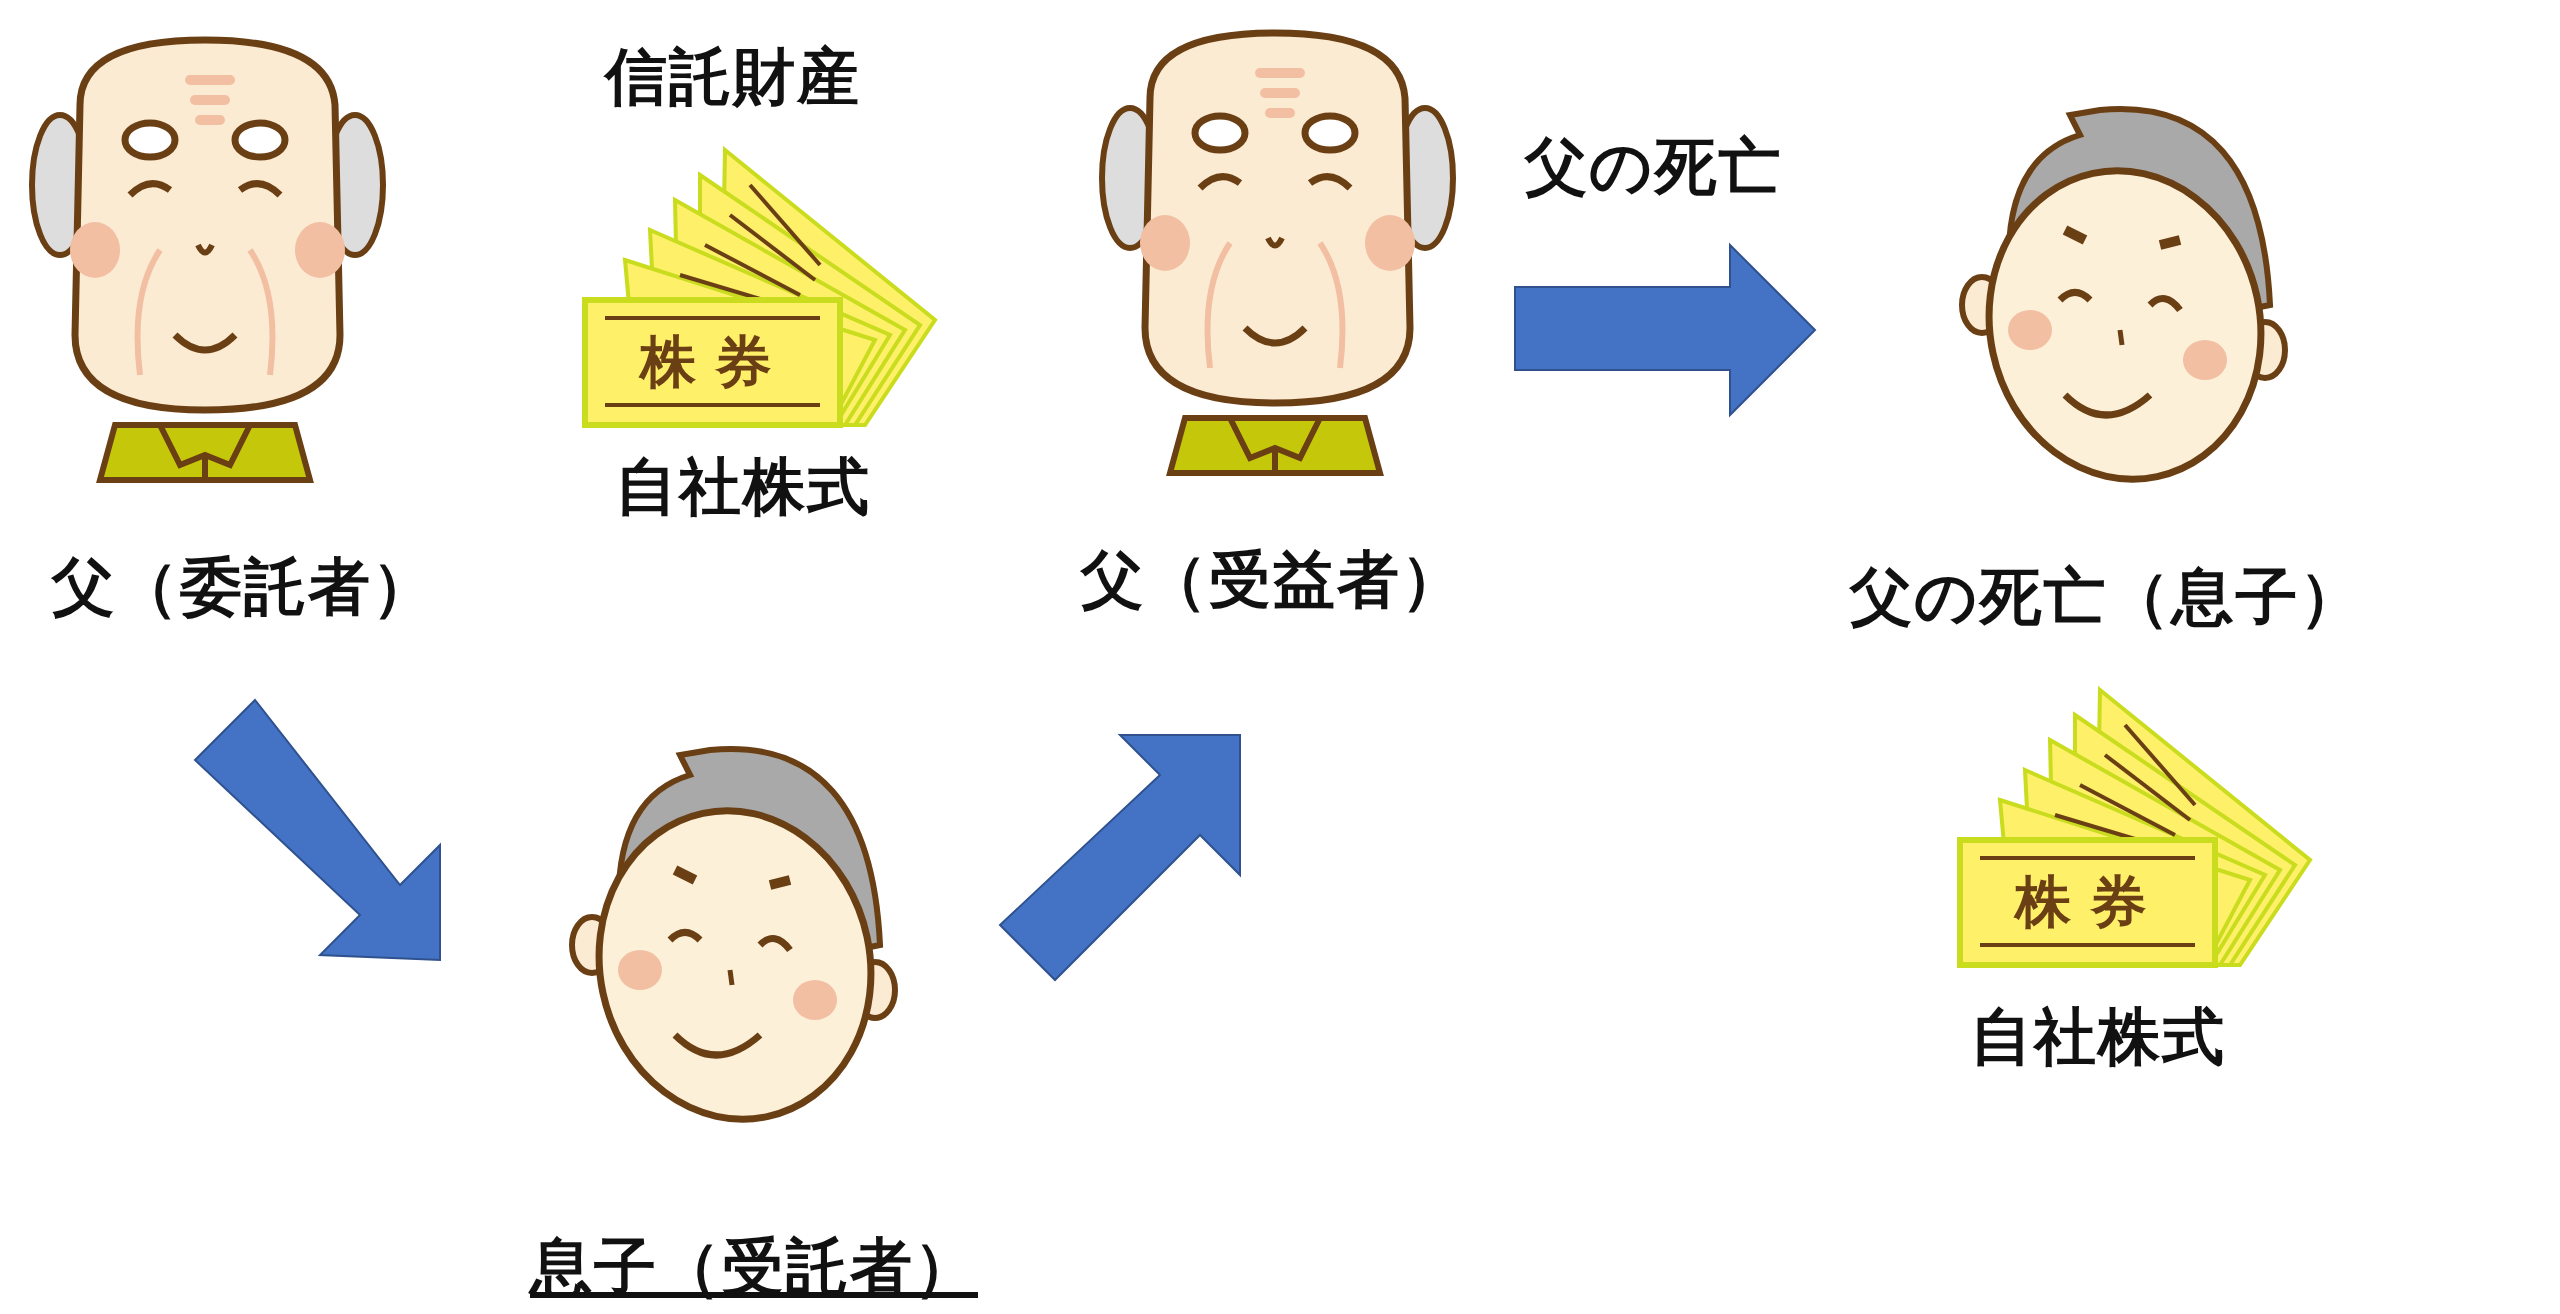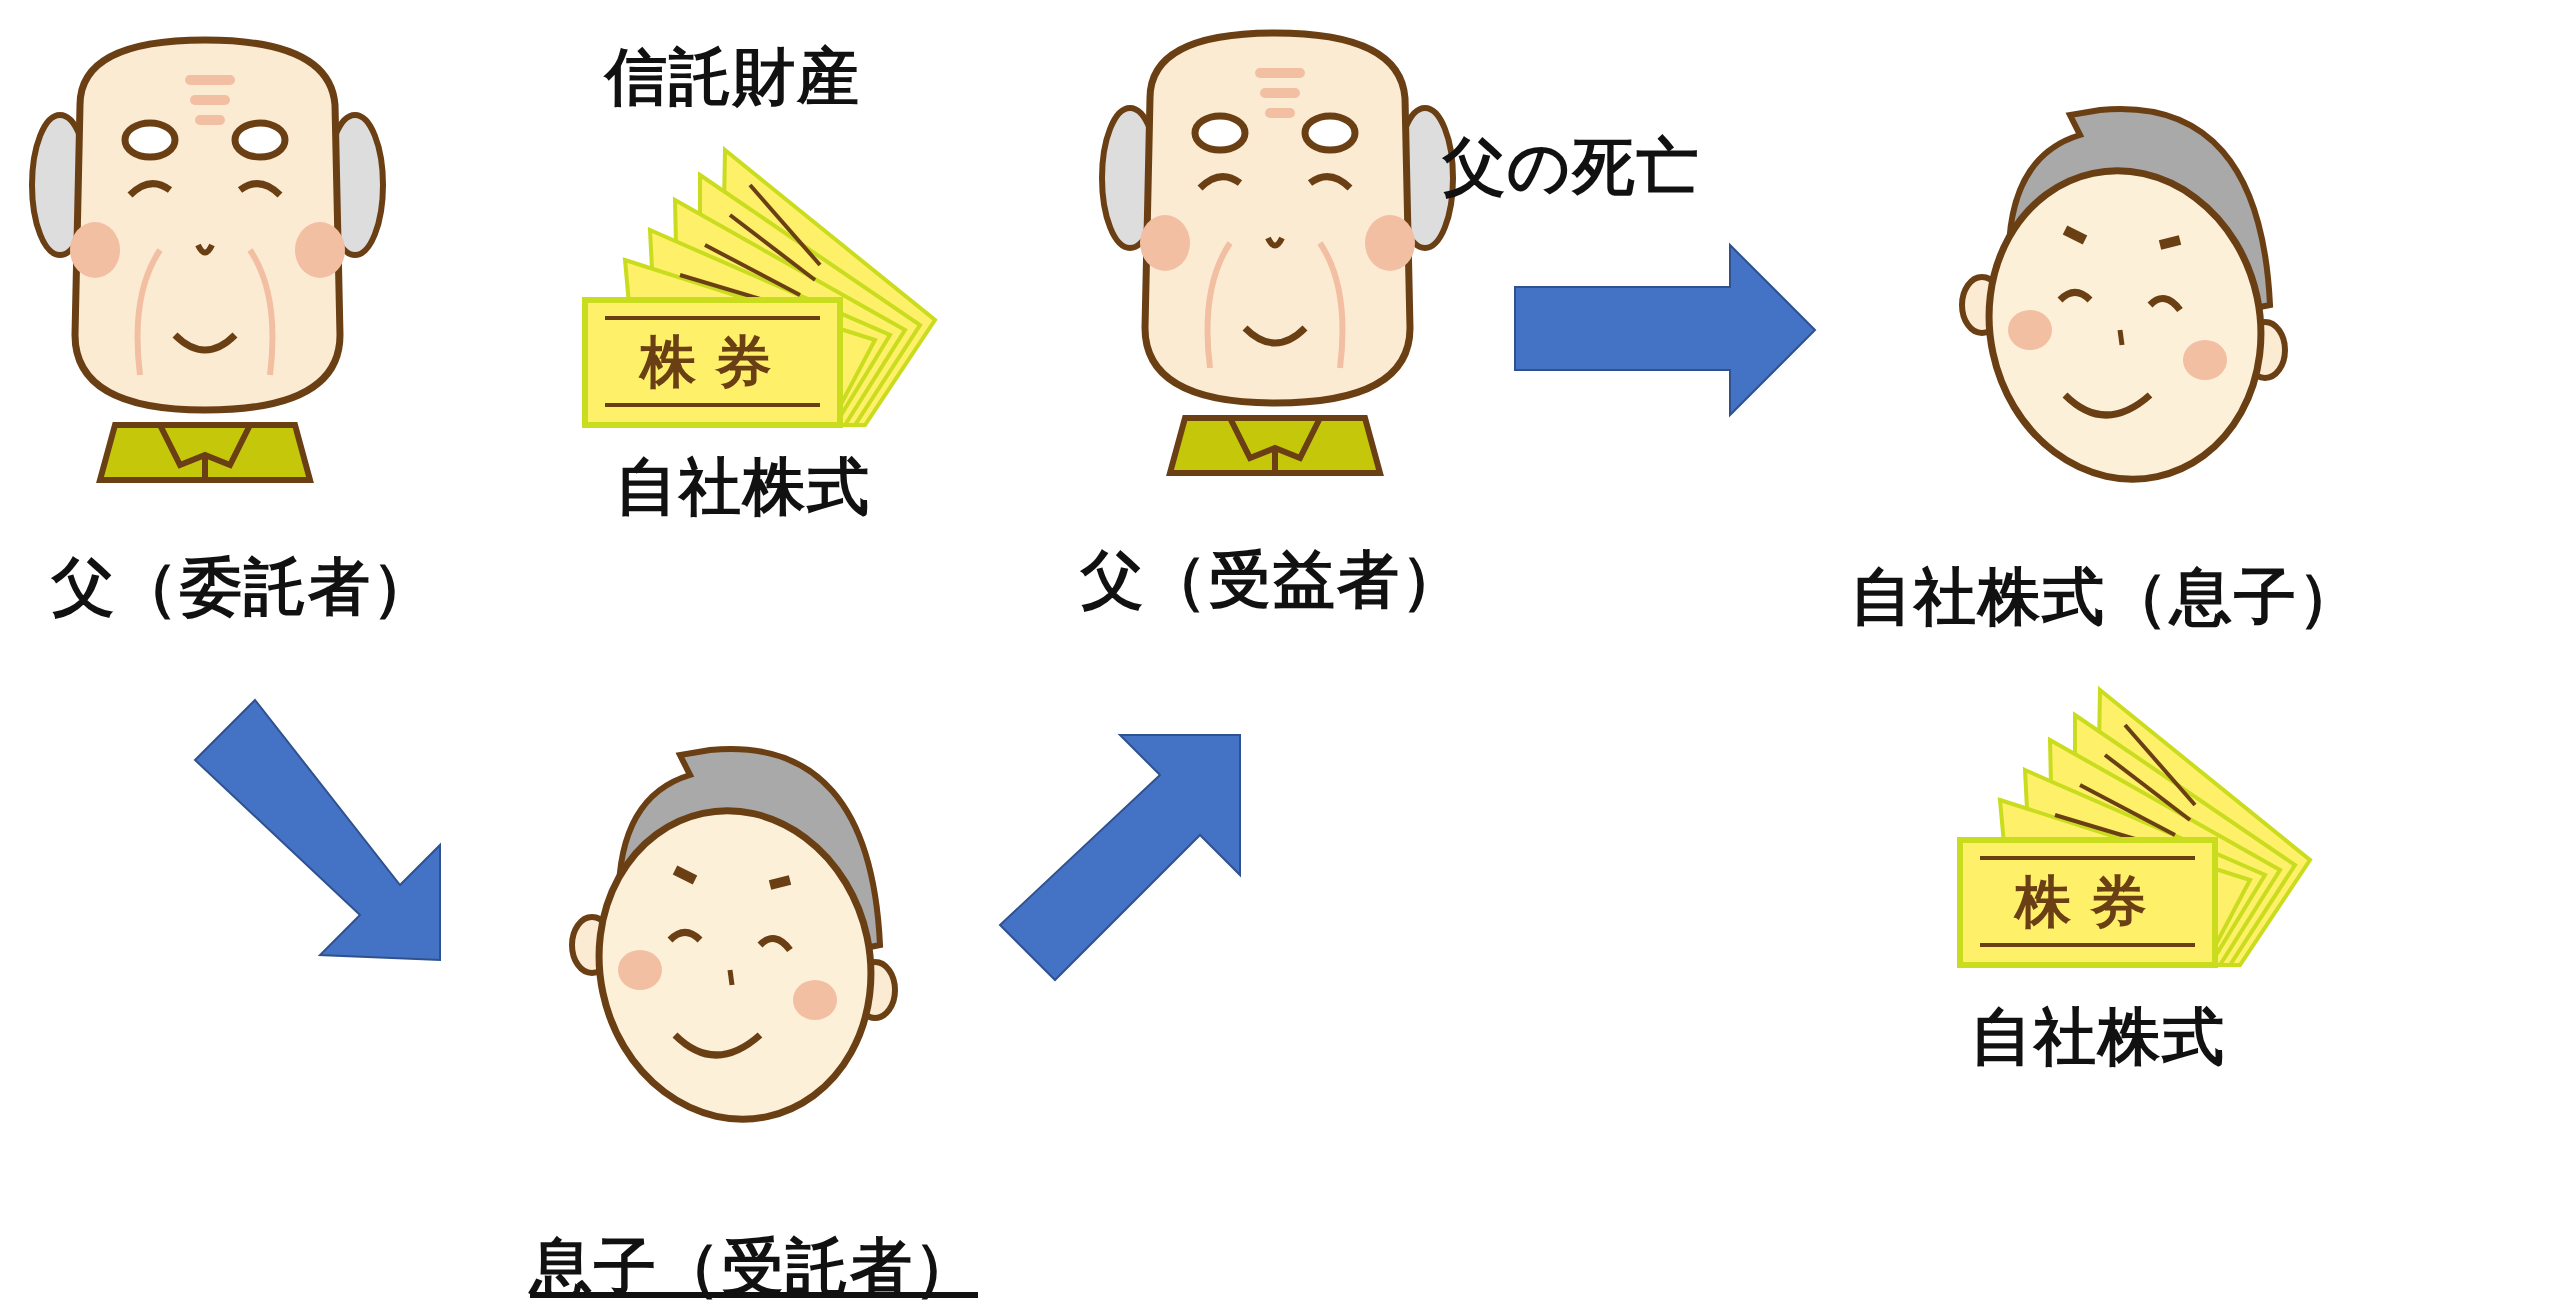--- a/index.html
+++ b/index.html
@@ -76,21 +76,21 @@
     <ellipse cx="75" cy="215" rx="25" ry="28" fill="#F2BFA3"></ellipse>
     <ellipse cx="300" cy="215" rx="25" ry="28" fill="#F2BFA3"></ellipse>
     <path d="M178 210 Q185 225 192 210" fill="none" stroke="#6B3F14" stroke-width="6"></path>
     <path d="M155 300 Q185 330 215 300" fill="none" stroke="#6B3F14" stroke-width="7"></path>
     <path d="M140 215 Q110 260 120 340" fill="none" stroke="#F2BFA3" stroke-width="6"></path>
     <path d="M230 215 Q260 260 250 340" fill="none" stroke="#F2BFA3" stroke-width="6"></path>
   </g>
 </svg>
 <div class="label" style="left:1081px;top:538px;">父（受益者）</div>
 
-<div class="label" style="left:1443px;top:125px;">父の死亡</div>
+<div class="label" style="left:1525px;top:125px;">父の死亡</div>
 
 <svg style="left:1515px;top:245px;" width="300" height="170" viewBox="0 0 300 170">
   <polygon points="0,42 215,42 215,0 300,85 215,170 215,125 0,125" fill="#4472C4" stroke="#2F528F" stroke-width="2"></polygon>
 </svg>
 
 <svg style="left:1960px;top:105px;" width="330" height="380" viewBox="0 0 330 380">
   <g>
     <path d="M60 250 Q20 60 120 30 L110 10 L140 5 Q300 -10 310 200 Z" fill="#A9A9A9" stroke="#6B3F14" stroke-width="6"></path>
     <ellipse cx="22" cy="200" rx="20" ry="28" fill="#FCEBD3" stroke="#6B3F14" stroke-width="6"></ellipse>
     <ellipse cx="305" cy="245" rx="20" ry="28" fill="#FCEBD3" stroke="#6B3F14" stroke-width="6"></ellipse>
@@ -98,21 +98,21 @@
     <path d="M105 125 L125 135" stroke="#6B3F14" stroke-width="10"></path>
     <path d="M200 140 L220 135" stroke="#6B3F14" stroke-width="10"></path>
     <path d="M100 195 Q115 180 130 195" fill="none" stroke="#6B3F14" stroke-width="7"></path>
     <path d="M190 200 Q205 185 220 205" fill="none" stroke="#6B3F14" stroke-width="7"></path>
     <line x1="160" y1="225" x2="162" y2="240" stroke="#6B3F14" stroke-width="5"></line>
     <ellipse cx="70" cy="225" rx="22" ry="20" fill="#F2BFA3"></ellipse>
     <ellipse cx="245" cy="255" rx="22" ry="20" fill="#F2BFA3"></ellipse>
     <path d="M105 290 Q145 330 190 290" fill="none" stroke="#6B3F14" stroke-width="7"></path>
   </g>
 </svg>
-<div class="label" style="left:1850px;top:555px;">自社株式（息子）</div>
+<div class="label" style="left:1850px;top:555px;">父の死亡（息子）</div>
 
 <svg style="left:1955px;top:690px;" width="360" height="280" viewBox="0 0 360 280">
   <g>
     <polygon points="145,0 355,170 285,275 140,275" fill="#FFF06A" stroke="#C9DC1E" stroke-width="4"></polygon>
     <polygon points="120,25 340,175 275,275 120,275" fill="#FFF06A" stroke="#C9DC1E" stroke-width="4"></polygon>
     <polygon points="95,50 325,180 265,275 100,275" fill="#FFF06A" stroke="#C9DC1E" stroke-width="4"></polygon>
     <polygon points="70,80 310,185 255,275 80,275" fill="#FFF06A" stroke="#C9DC1E" stroke-width="4"></polygon>
     <polygon points="45,110 295,190 250,275 60,275" fill="#FFF06A" stroke="#C9DC1E" stroke-width="4"></polygon>
     <line x1="170" y1="35" x2="240" y2="115" stroke="#6B3F14" stroke-width="4"></line>
     <line x1="150" y1="65" x2="235" y2="130" stroke="#6B3F14" stroke-width="4"></line>

